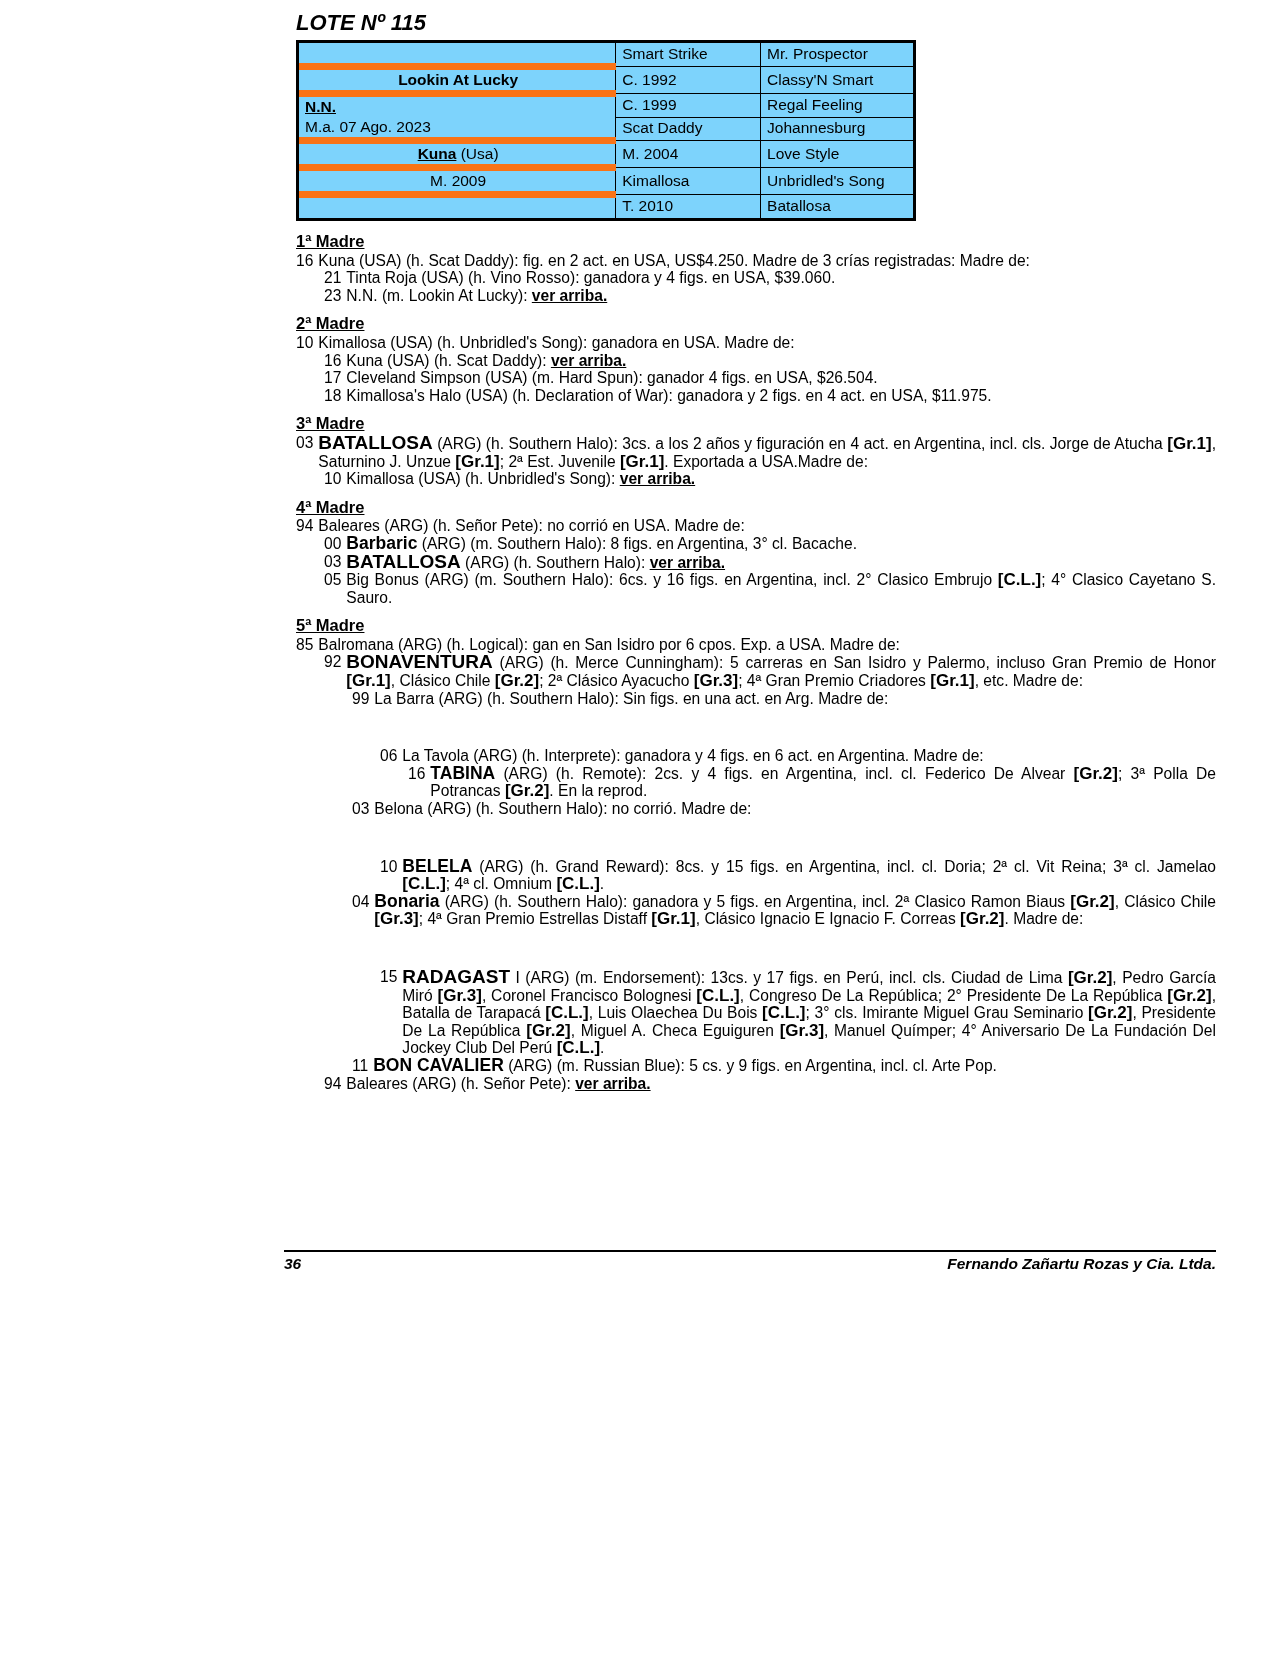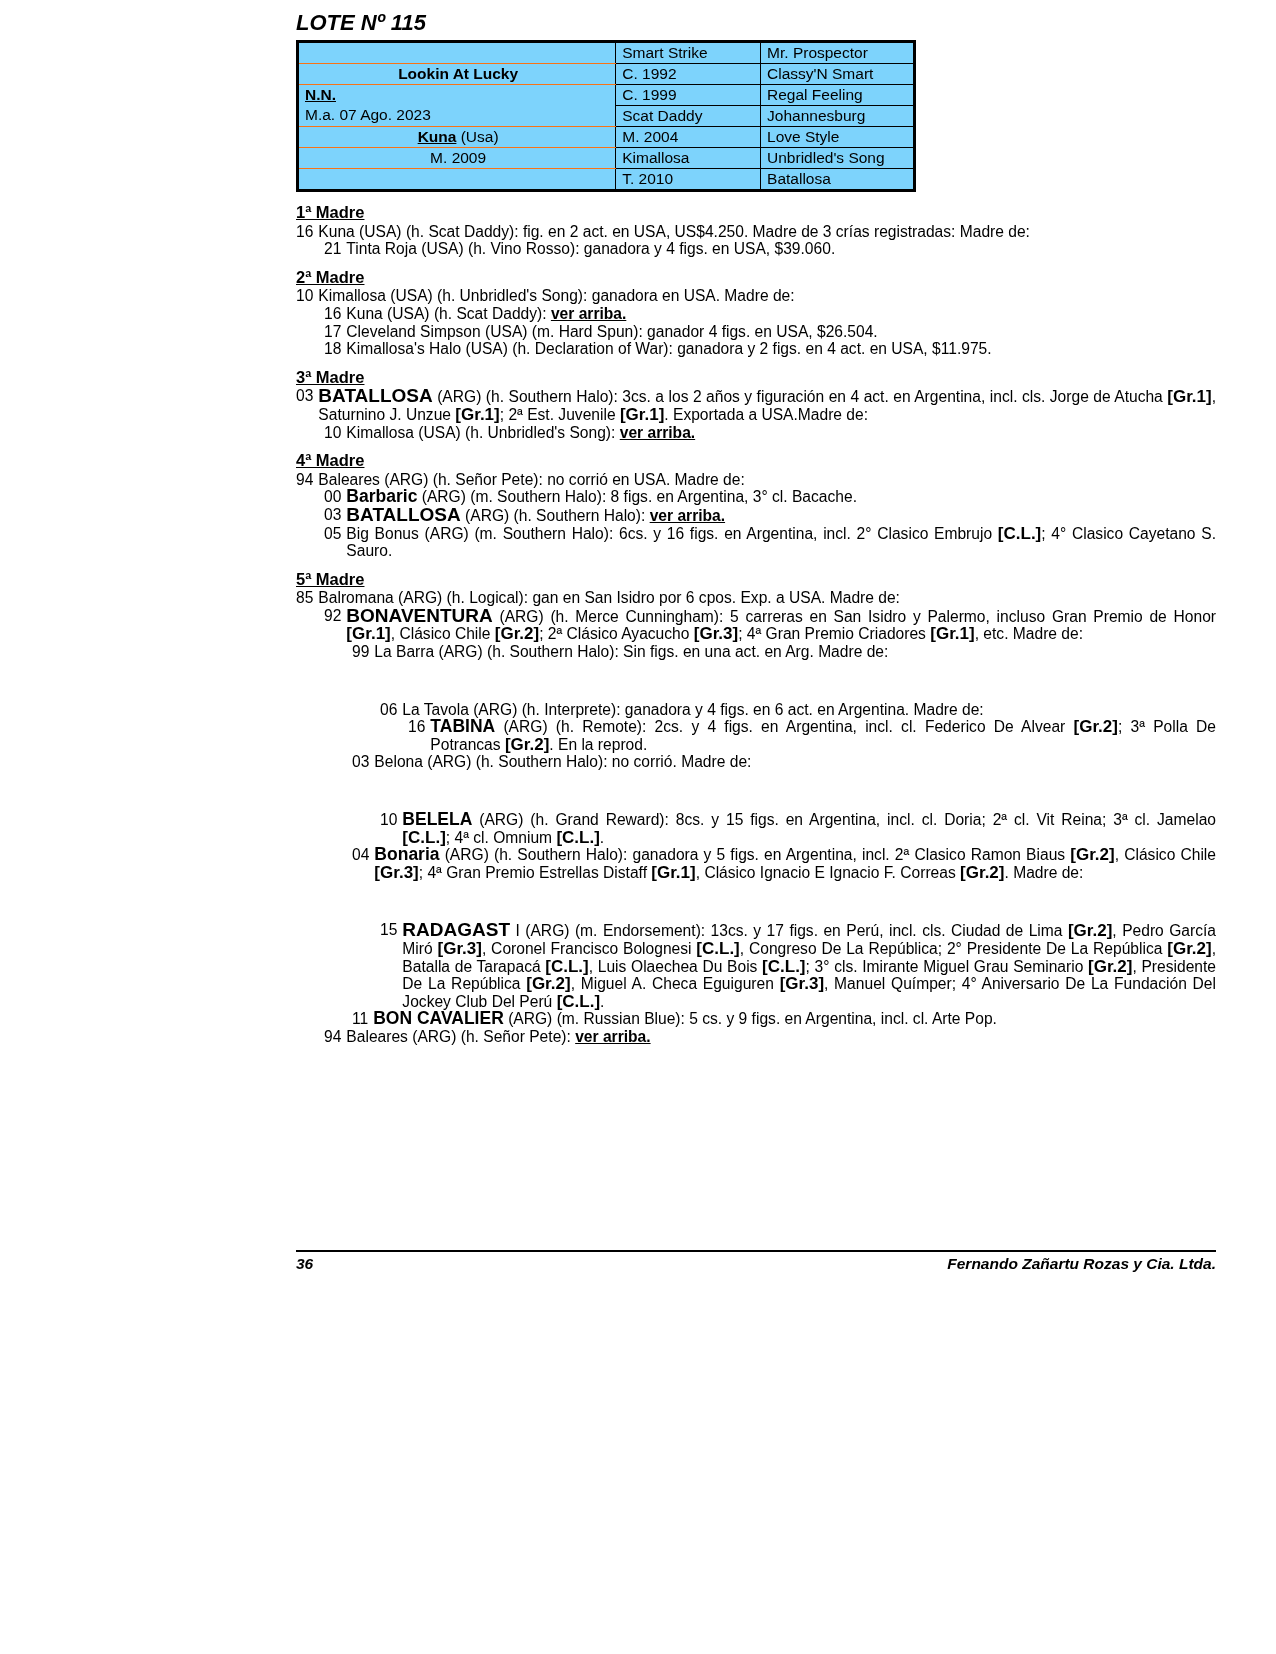--- a/index.html
+++ b/index.html
@@ -75,21 +75,21 @@
   table.ped td {
     padding: 1px 4px 2px 6px;
     vertical-align: middle;
     height: 17px;
     line-height: 16px;
   }
   td.c1 { width: 330px; }
   td.c2 { width: 140px; }
   td.c3 { width: 146px; }
   .bt { border-top: 1px solid #000; }
-  .bb { border-bottom: 1px solid #f97316; }
+  .bb { border-bottom: 7px solid #f97316; }
   .bl { border-left: 1px solid #000; }
   .center { text-align: center; }
   .b { font-weight: bold; }
   .u { text-decoration: underline; }
 
   
   .content {
     margin: 12px 60px 0 296px;
     font-size: 15.6px;
     line-height: 17.6px;
@@ -120,21 +120,21 @@
   .ind3 { margin-left: 84px; margin-top: 40px; }
   .ind4 { margin-left: 112px; }
   .bigname { font-weight: bold; font-size: 19px; }
   .medname { font-weight: bold; font-size: 17.5px; }
   .gr { font-weight: bold; font-size: 17px; }
   .verarriba { font-weight: bold; text-decoration: underline; }
 
   
   .footer {
     position: absolute;
-    left: 296px;
+    left: 284px;
     right: 60px;
     top: 1240px;
     border-top: 2px solid #000;
     padding-top: 3px;
     display: flex;
     justify-content: space-between;
     font-size: 15.5px;
     font-weight: bold;
     font-style: italic;
   }
@@ -195,20 +195,24 @@
 
     <div class="sec-head">1ª Madre</div>
     <div class="row ind0">
       <div class="num">16</div>
       <div class="txt">Kuna (USA) (h. Scat Daddy): fig. en 2 act. en USA, US$4.250. Madre de 3 crías registradas: Madre de:</div>
     </div>
     <div class="row ind1">
       <div class="num">21</div>
       <div class="txt">Tinta Roja (USA) (h. Vino Rosso): ganadora y 4 figs. en USA, $39.060.</div>
     </div>
+    <div class="row ind1">
+      <div class="num">23</div>
+      <div class="txt"><span>N.N. (m. Lookin At Lucky): </span><span class="verarriba">ver arriba.</span></div>
+    </div>
 
     <div class="sec-head">2ª Madre</div>
     <div class="row ind0">
       <div class="num">10</div>
       <div class="txt">Kimallosa (USA) (h. Unbridled's Song): ganadora en USA. Madre de:</div>
     </div>
     <div class="row ind1">
       <div class="num">16</div>
       <div class="txt"><span>Kuna (USA) (h. Scat Daddy): </span><span class="verarriba">ver arriba.</span></div>
     </div>

